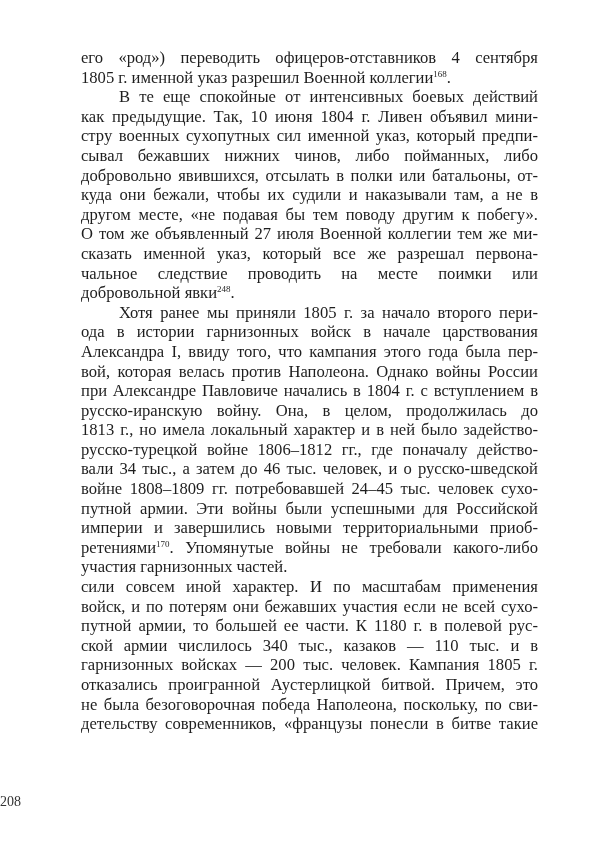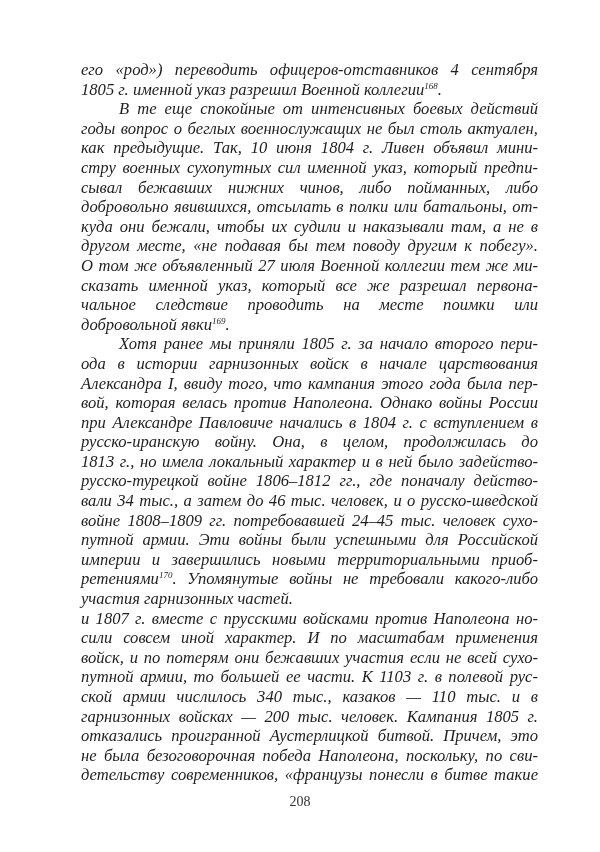--- a/index.html
+++ b/index.html
@@ -1,70 +1,68 @@
 <!DOCTYPE html>
 <html><head>
 <meta charset="utf-8">
 <style>
   html, body { margin: 0; padding: 0; }
   body {
     width: 600px; height: 852px; background: #ffffff; position: relative; overflow: hidden;
     font-family: "DejaVu Serif", "Liberation Serif", serif;
     color: #1e1e1e;
   }
-  .page { position: absolute; left: 81px; top: 60px; width: 457px; font-style: italic; }
+  .page { position: absolute; left: 81px; top: 48px; width: 457px; }
   .line {
     height: 19.6px; line-height: 19.6px; font-size: 15.2px;
     white-space: nowrap; text-align: justify; text-align-last: justify;
     font-family: "Liberation Serif", "DejaVu Serif", serif;
     font-size: 16.6px; letter-spacing: 0;
   }
   .line.last { text-align-last: left; }
   .line.indent { padding-left: 38px; }
   sup { font-size: 9px; line-height: 0; vertical-align: 6px; margin-top: 40px; }
   .page-number {
-    position: absolute; left: 0; width: 600px; top: 794px; text-align: center;
+    position: absolute; left: 0; width: 600px; top: 794px; 
     font-family: "Liberation Serif", "DejaVu Serif", serif; font-size: 14px; color: #333;
   }
 </style>
 </head>
 <body>
 
 <div class="page" id="body">
     <div class="line"><span>его «род») переводить офицеров-отставников 4 сентября</span></div>
     <div class="line last"><span>1805 г. именной указ разрешил Военной коллегии</span><sup>168</sup><span>.</span></div>
     <div class="line indent"><span>В те еще спокойные от интенсивных боевых действий</span></div>
-    <div class="line"><span>годы вопрос о беглых военнослужащих не был столь актуален,</span></div>
     <div class="line"><span>как предыдущие. Так, 10 июня 1804 г. Ливен объявил мини-</span></div>
     <div class="line"><span>стру военных сухопутных сил именной указ, который предпи-</span></div>
     <div class="line"><span>сывал бежавших нижних чинов, либо пойманных, либо</span></div>
     <div class="line"><span>добровольно явившихся, отсылать в полки или батальоны, от-</span></div>
     <div class="line"><span>куда они бежали, чтобы их судили и наказывали там, а не в</span></div>
     <div class="line"><span>другом месте, «не подавая бы тем поводу другим к побегу».</span></div>
     <div class="line"><span>О том же объявленный 27 июля Военной коллегии тем же ми-</span></div>
     <div class="line"><span>сказать именной указ, который все же разрешал первона-</span></div>
     <div class="line"><span>чальное следствие проводить на месте поимки или</span></div>
-    <div class="line last"><span>добровольной явки</span><sup>169</sup><span>.</span></div>
+    <div class="line last"><span>добровольной явки</span><sup>248</sup><span>.</span></div>
     <div class="line indent"><span>Хотя ранее мы приняли 1805 г. за начало второго пери-</span></div>
     <div class="line"><span>ода в истории гарнизонных войск в начале царствования</span></div>
     <div class="line"><span>Александра I, ввиду того, что кампания этого года была пер-</span></div>
     <div class="line"><span>вой, которая велась против Наполеона. Однако войны России</span></div>
     <div class="line"><span>при Александре Павловиче начались в 1804 г. с вступлением в</span></div>
     <div class="line"><span>русско-иранскую войну. Она, в целом, продолжилась до</span></div>
     <div class="line"><span>1813 г., но имела локальный характер и в ней было задейство-</span></div>
     <div class="line"><span>русско-турецкой войне 1806–1812 гг., где поначалу действо-</span></div>
     <div class="line"><span>вали 34 тыс., а затем до 46 тыс. человек, и о русско-шведской</span></div>
     <div class="line"><span>войне 1808–1809 гг. потребовавшей 24–45 тыс. человек сухо-</span></div>
     <div class="line"><span>путной армии. Эти войны были успешными для Российской</span></div>
     <div class="line"><span>империи и завершились новыми территориальными приоб-</span></div>
     <div class="line"><span>ретениями</span><sup>170</sup><span>. Упомянутые войны не требовали какого-либо</span></div>
     <div class="line last"><span>участия гарнизонных частей.</span></div>
-    <div class="line"><span>и 1807 г. вместе с прусскими войсками против Наполеона но-</span></div>
     <div class="line"><span>сили совсем иной характер. И по масштабам применения</span></div>
     <div class="line"><span>войск, и по потерям они бежавших участия если не всей сухо-</span></div>
-    <div class="line"><span>путной армии, то большей ее части. К 1103 г. в полевой рус-</span></div>
+    <div class="line"><span>путной армии, то большей ее части. К 1180 г. в полевой рус-</span></div>
     <div class="line"><span>ской армии числилось 340 тыс., казаков — 110 тыс. и в</span></div>
     <div class="line"><span>гарнизонных войсках — 200 тыс. человек. Кампания 1805 г.</span></div>
     <div class="line"><span>отказались проигранной Аустерлицкой битвой. Причем, это</span></div>
     <div class="line"><span>не была безоговорочная победа Наполеона, поскольку, по сви-</span></div>
     <div class="line"><span>детельству современников, «французы понесли в битве такие</span></div>
   </div>
 <div class="page-number">208</div>
 
 </body></html>

